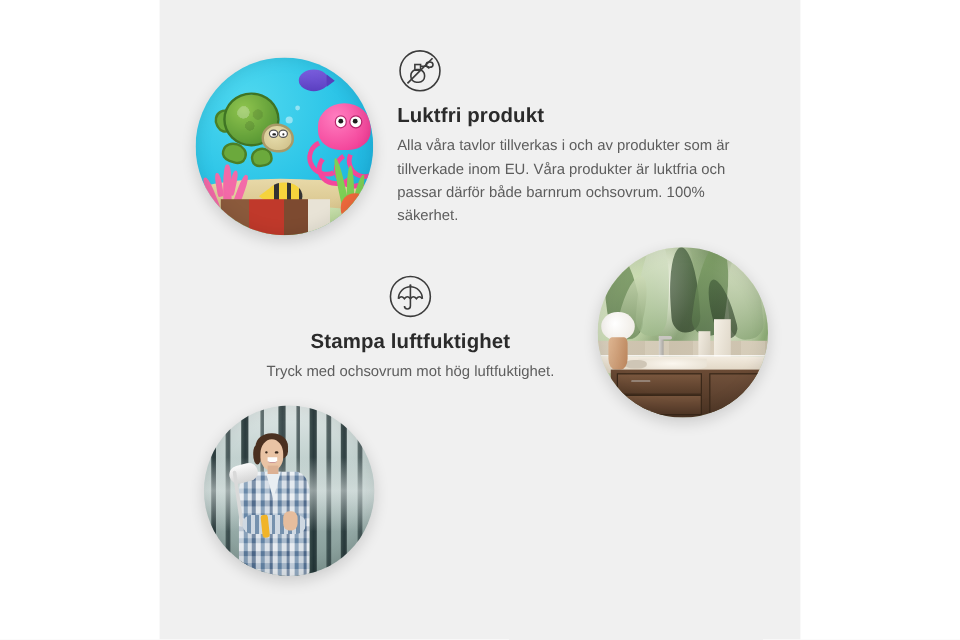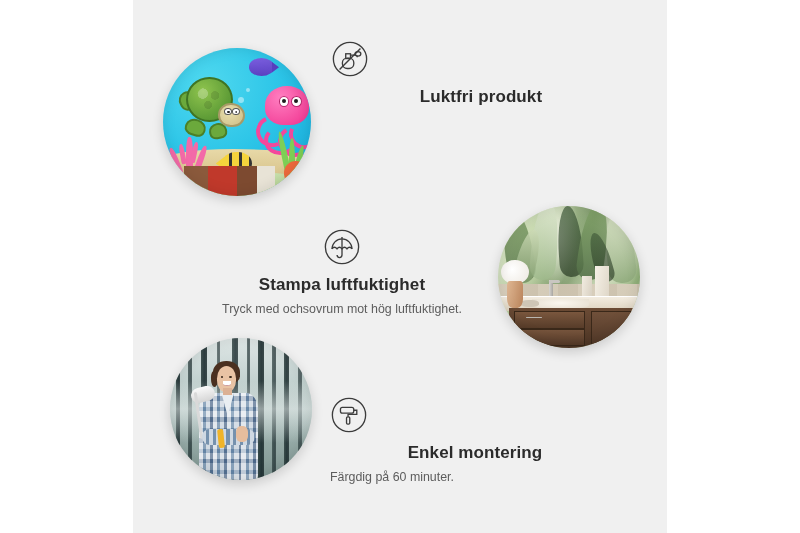--- a/index.html
+++ b/index.html
@@ -33,21 +33,20 @@
 
   
   .txt{ position:absolute; }
   .title{
     font-size:17px;
     font-weight:bold;
     color:#2b2b2b;
     letter-spacing:.1px;
     margin:0 0 5px 0;
     line-height:1.2;
-    text-align:center;
   }
   .desc{
     font-size:12.4px;
     color:#5d5d5d;
     line-height:1.55;
     margin:0;
   }
   .align-left{text-align:left;}
   .align-center{text-align:center;}
 
@@ -476,20 +475,21 @@
       <svg viewBox="0 0 40 40">
         <circle cx="20" cy="20" r="17.5" fill="none" stroke="#3c3c3c" stroke-width="1.4"></circle>
         <rect x="12" y="19" width="12" height="11" rx="5" fill="none" stroke="#3c3c3c" stroke-width="1.4"></rect>
         <rect x="15.5" y="14.5" width="5" height="5" fill="none" stroke="#3c3c3c" stroke-width="1.4"></rect>
         <path d="M20.5 16 H25.5 A2.2 2.2 0 0 1 27.7 18.2" fill="none" stroke="#3c3c3c" stroke-width="1.4"></path>
         <ellipse cx="28.4" cy="14.6" rx="3" ry="2.3" fill="none" stroke="#3c3c3c" stroke-width="1.4"></ellipse>
         <line x1="9" y1="31" x2="31" y2="9" stroke="#3c3c3c" stroke-width="1.5"></line>
       </svg>
     </span>
     <div class="title" style="margin-top:9px;">Luktfri produkt</div>
+    <p class="desc">Alla våra tavlor tillverkas i och av produkter som är tillverkade inom EU. Våra produkter är luktfria och passar därför både barnrum ochsovrum. 100% säkerhet.</p>
   </div>
 
   <div class="photo" style="left:498px;top:206px;width:142px;height:142px;">
     <div class="scene">
       <div class="bath-wall"></div>
       <span class="leaf lf1"></span>
       <span class="leaf lf2"></span>
       <span class="leaf lf3"></span>
       <span class="leaf lf4"></span>
       <span class="leaf lf5"></span>
@@ -564,26 +564,14 @@
         <div class="roller-p"></div>
         <div class="roller-h"></div>
         <div class="w-arm"></div>
         <div class="roller-y"></div>
         <div class="w-hand"></div>
       </div>
       <div class="vign"></div>
     </div>
   </div>
 
-  <div class="txt align-left" style="left:330px;top:396px;width:290px;">
-    <span class="icon-circle">
-      <svg viewBox="0 0 40 40">
-        <circle cx="20" cy="20" r="17.5" fill="none" stroke="#3c3c3c" stroke-width="1.4"></circle>
-        <rect x="11" y="12" width="14" height="6" rx="2" fill="none" stroke="#3c3c3c" stroke-width="1.4"></rect>
-        <path d="M25 15 h3.2 v4.4 h-9.2 v2.2" fill="none" stroke="#3c3c3c" stroke-width="1.4"></path>
-        <rect x="17.4" y="22" width="3.4" height="7.6" rx="1.2" fill="none" stroke="#3c3c3c" stroke-width="1.4"></rect>
-      </svg>
-    </span>
-    <div class="title" style="margin-top:9px;">Enkel montering</div>
-    <p class="desc">Färgdig på 60 minuter.</p>
-  </div>
 
 </div>
 
 </body></html>

